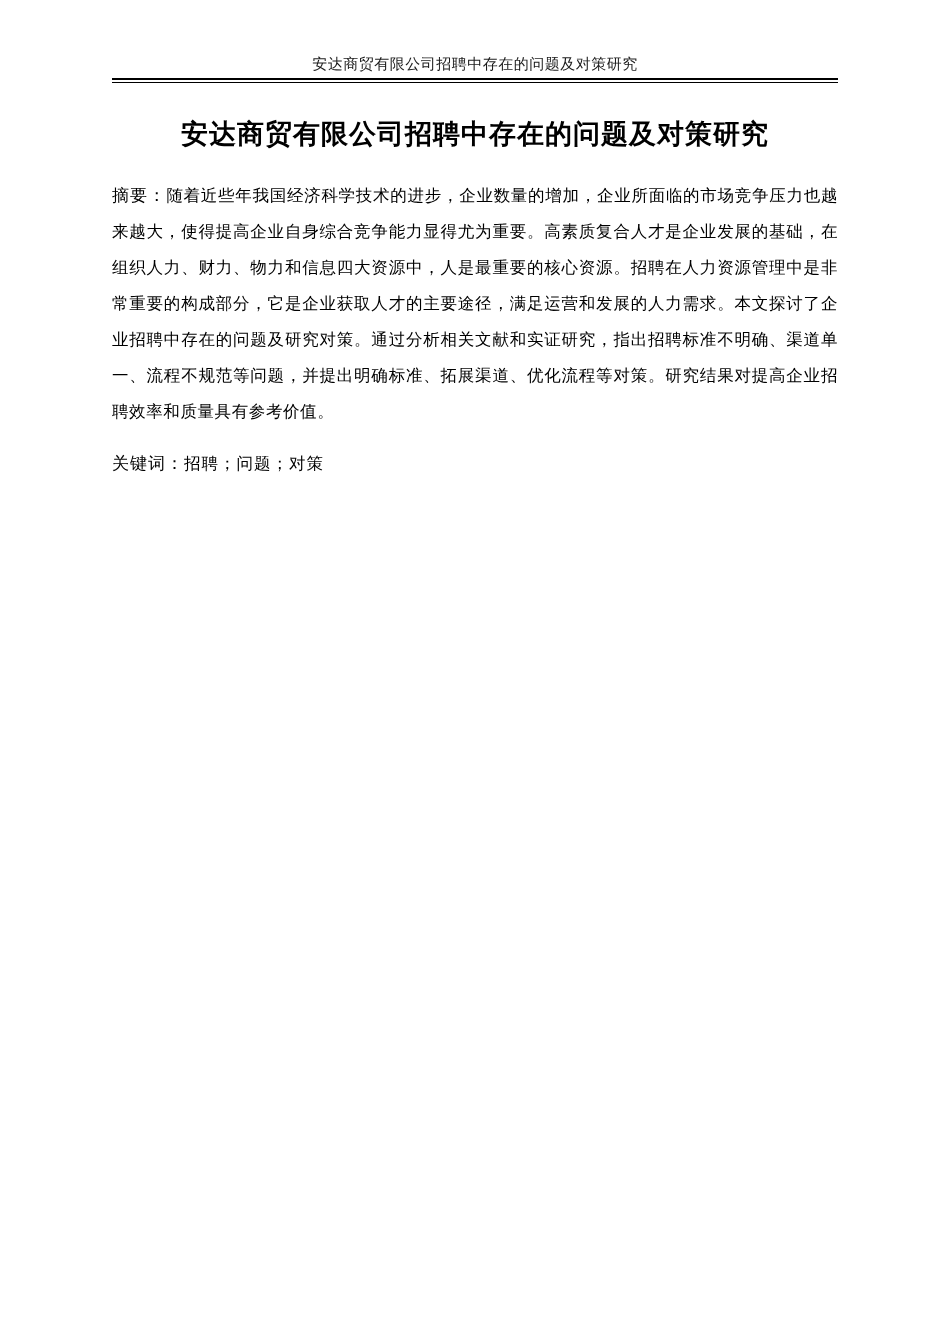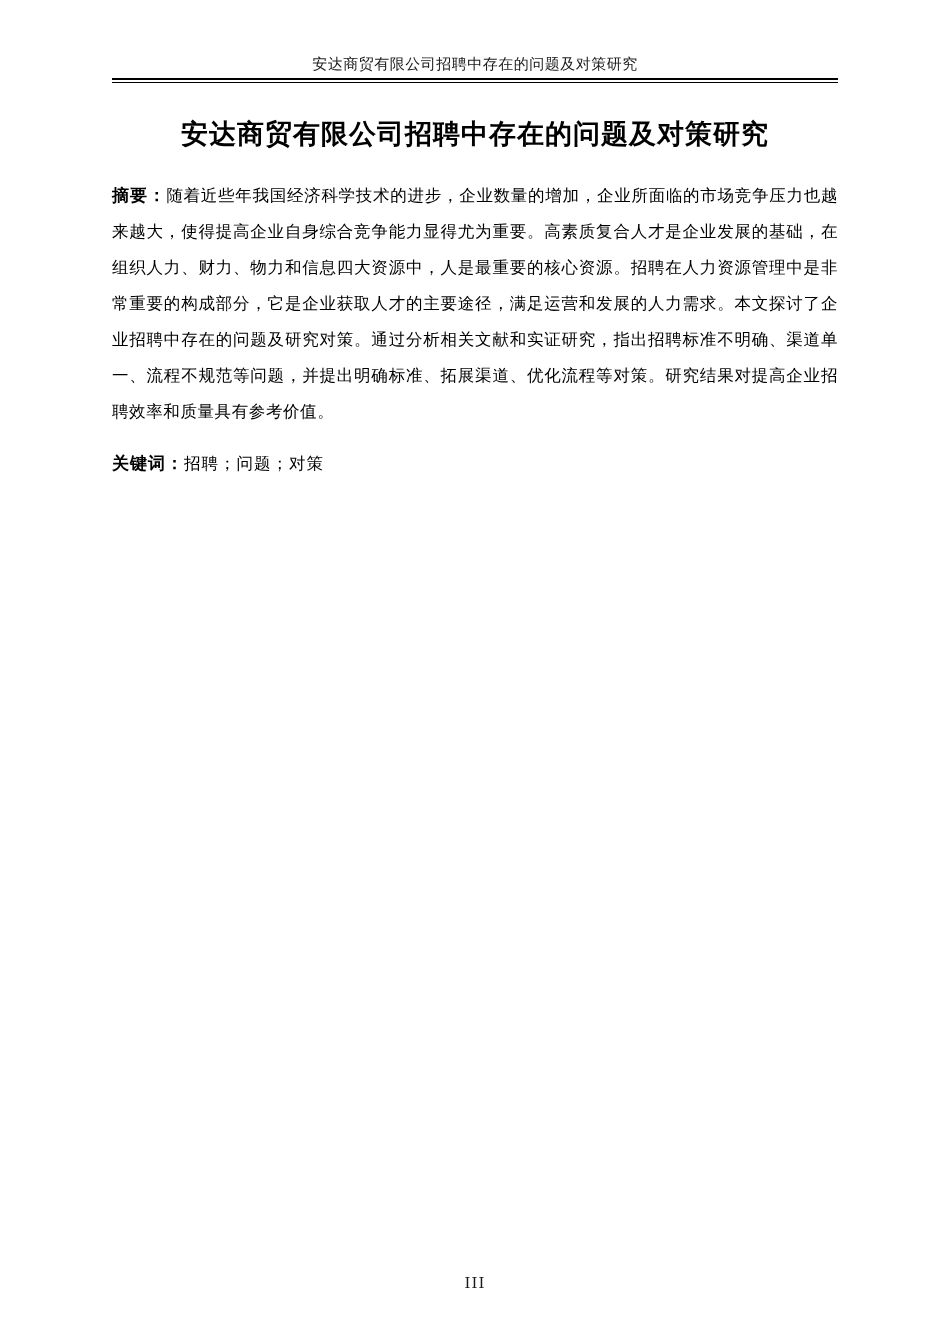--- a/index.html
+++ b/index.html
@@ -71,21 +71,21 @@
   }
   .abstract-block {
     font-size: 16.5px;
     line-height: 36px;
     text-align: justify;
     text-justify: inter-ideograph;
     letter-spacing: 0.6px;
   }
   .label-bold {
     font-family: "DejaVu Sans", "Liberation Sans", sans-serif;
-    font-weight: bold;
+    font-weight: normal;
     font-size: 17px;
     letter-spacing: 1px;
   }
   .keywords-block {
     margin-top: 4px;
     font-size: 16.5px;
     line-height: 34px;
     letter-spacing: 0.6px;
   }
   .kw-text {
@@ -119,17 +119,14 @@
   </div>
 
   <h1 class="doc-title">安达商贸有限公司招聘中存在的问题及对策研究</h1>
 
   <div class="body-zone">
     <p class="abstract-block"><span class="label-bold">摘要：</span><span>随着近些年我国经济科学技术的进步，企业数量的增加，企业所面临的市场竞争压力也越来越大，使得提高企业自身综合竞争能力显得尤为重要。高素质复合人才是企业发展的基础，在组织人力、财力、物力和信息四大资源中，人是最重要的核心资源。招聘在人力资源管理中是非常重要的构成部分，它是企业获取人才的主要途径，满足运营和发展的人力需求。本文探讨了企业招聘中存在的问题及研究对策。通过分析相关文献和实证研究，指出招聘标准不明确、渠道单一、流程不规范等问题，并提出明确标准、拓展渠道、优化流程等对策。研究结果对提高企业招聘效率和质量具有参考价值。</span></p>
 
     <p class="keywords-block"><span class="label-bold">关键词：</span><span class="kw-text">招聘；问题；对策</span></p>
   </div>
 
-  <div class="footer-zone">
-    <span class="page-number">III</span>
-  </div>
 
 </div>
 
 </body></html>

